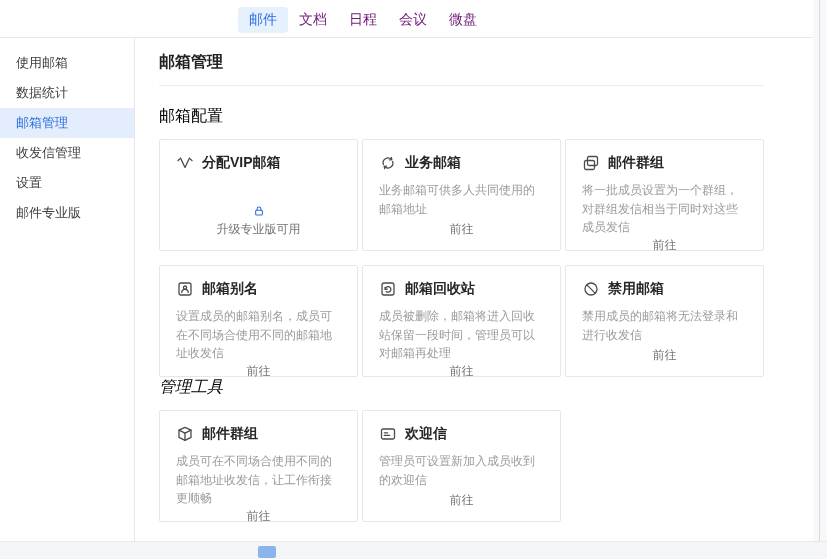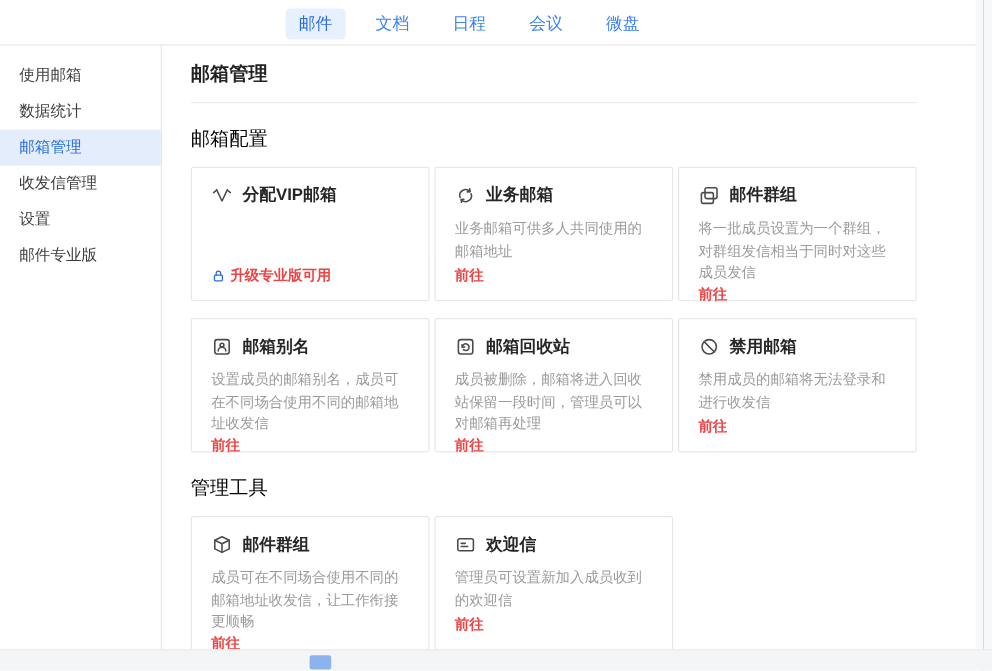--- a/index.html
+++ b/index.html
@@ -11,47 +11,47 @@
     position:relative;
   }
   .app {
     position:absolute; left:0; top:0;
     width:820px; height:559px;
     background:#ffffff;
     border-right:1px solid #d9d9d9;
   }
   
   .topbar { height:38px; border-bottom:1px solid #e7e7e7; position:relative; background:#fff; }
-  .tabs { position:absolute; left:238px; top:7px; display:flex; gap:14px; align-items:center; }
-  .tab { font-size:14px; color:#3b82f6; padding:4px 11px; border-radius:4px; cursor:pointer; white-space:nowrap; }
+  .tabs { position:absolute; left:238px; top:7px; display:flex; align-items:center; }
+  .tab { font-size:14px; color:#701a75; padding:4px 11px; border-radius:4px; cursor:pointer; white-space:nowrap; }
   .tab.active { background:#e7f0fd; color:#2b6de0; }
   
   .bodyrow { display:flex; height:503px;justify-content:space-between; }
   .sidebar { width:135px; flex:none; border-right:1px solid #e7e7e7; padding-top:10px; }
   .side-item { height:30px; line-height:30px; padding-left:16px; font-size:13px; color:#3d3d3d; cursor:pointer; white-space:nowrap; }
   .side-item.active { background:#e3edfb; color:#2b6de0; }
   .content { flex:1; padding:14px 24px 0; overflow:hidden; }
   .page-title { font-size:16px; font-weight:bold; color:#222; margin:0 0 12px; }
   .content-divider { border-bottom:1px solid #ececec; width:605px; }
   .section-label { font-size:16px; color:#000000; margin:20px 0 12px; }
-  .section-label.second { margin-top:20px; }
+  .section-label.second { margin-top:0;font-style:italic; }
   .grid { display:grid; grid-template-columns:repeat(3,199px); column-gap:4px; row-gap:14px; }
   .card {
     border:1px solid #e7e7e7; border-radius:2px;
     height:112px; padding:14px 16px 12px;
     display:flex; flex-direction:column; background:#fff;
   }
   .card-head { display:flex; align-items:center; gap:8px; }
   .icon { width:18px; height:18px; flex:none; }
   .icon svg { display:block; }
   .card-title { font-size:14px; font-weight:600; color:#262626; white-space:nowrap; }
   .card-desc { margin-top:9px; font-size:12px; color:#9b9b9b; line-height:1.55; }
   .card-action {
-    margin-top:auto; font-size:12px; color:#ef4444; font-weight:700;
-    display:flex; align-items:center; gap:4px; cursor:pointer;
+    margin-top:auto; font-size:12px; color:#737373; font-weight:400;
+    display:flex; align-items:center; gap:4px; cursor:pointer;flex-direction:column;
   }
   .lock { width:12px; height:12px; flex:none; }
   .lock svg { display:block; }
   
   .bottom-band {
     position:absolute; left:0; bottom:0; width:827px; height:18px;
     background:#f4f5f7; border-top:1px solid #eaeaea;
   }
   .blue-frag {
     position:absolute; left:258px; top:4px; width:18px; height:12px;

